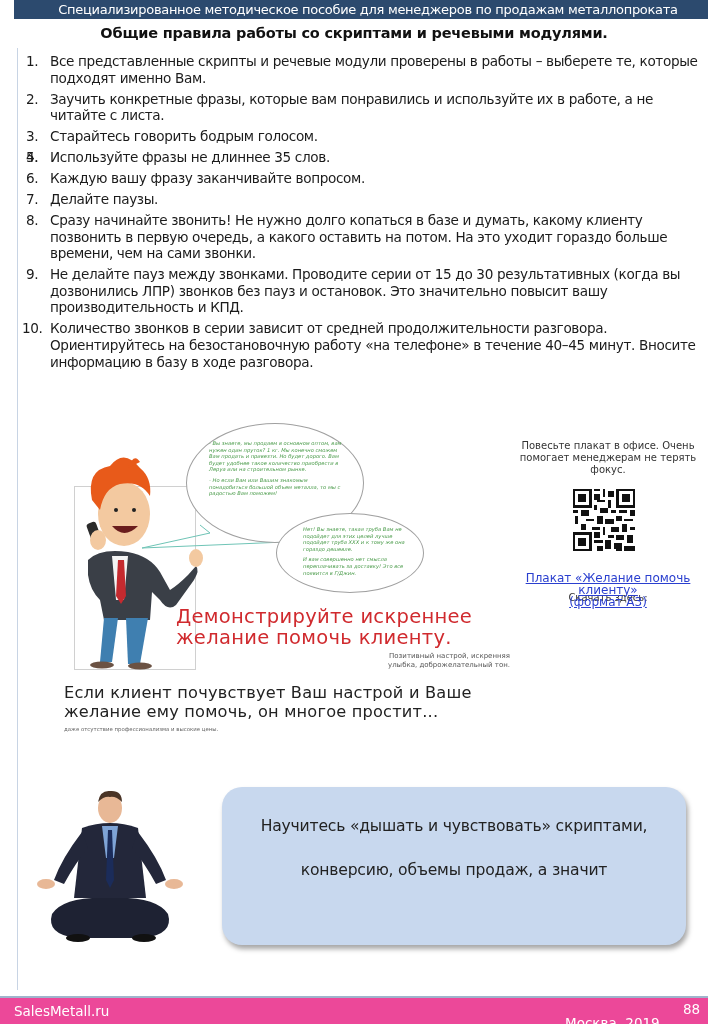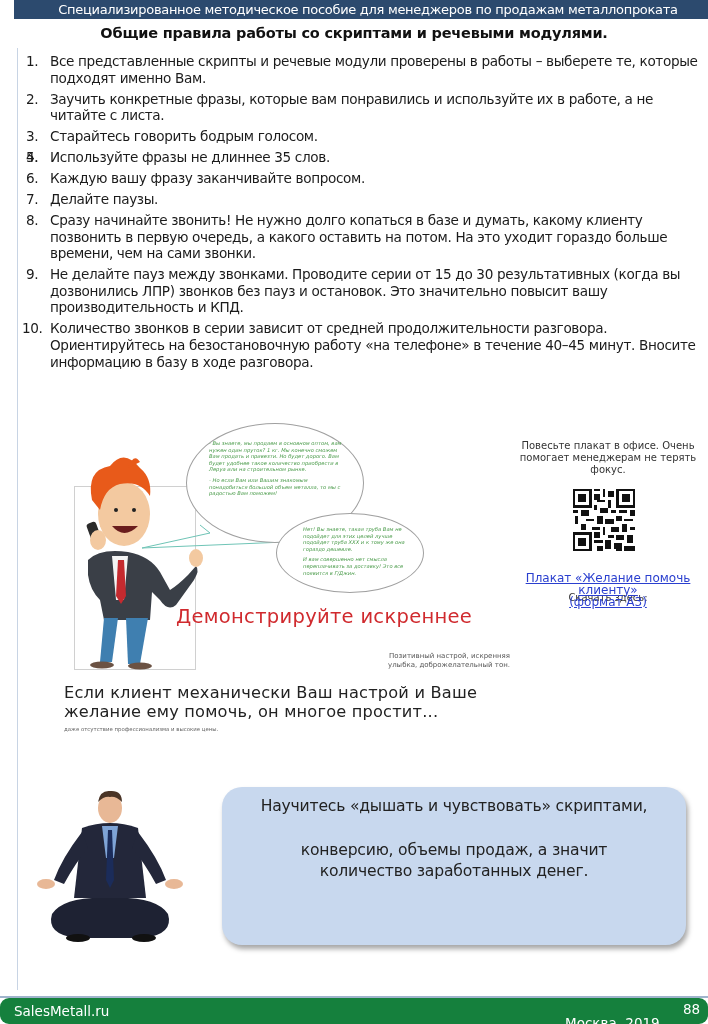--- a/index.html
+++ b/index.html
@@ -77,28 +77,28 @@
 
   
   .meditator { position: absolute; left: 24px; top: 788px; width: 172px; height: 160px; }
 
   
   .callout {
     position: absolute; left: 222px; top: 787px; width: 464px; height: 158px;
     background: #c8d8ee; border-radius: 20px;
     box-shadow: 2px 4px 5px rgba(0,0,0,0.35);
     text-align: center; color: #222; font-size: 15.6px; line-height: 21.5px;
-    padding-top: 9px; letter-spacing: -0.2px;
+    padding-top: 29px; letter-spacing: -0.2px;
   }
   .callout .gap { height: 22px; }
 
   .footer-rule { position: absolute; left: 0; top: 996px; width: 708px; height: 2px; background: #9fb4cc; }
   .footer-bar {
-    position: absolute; left: 0; top: 998px; width: 708px; height: 26px; background: #15803d;
-    color: #fff; font-size: 13.5px; line-height: 26px; border-radius: 9px;
+    position: absolute; left: 0; top: 998px; width: 708px; height: 26px; background: #ec4899;
+    color: #fff; font-size: 13.5px; line-height: 26px;
   }
   .footer-site { position: absolute; left: 14px; top: 0; }
   .footer-city { position: absolute; left: 565px; top: 12px; }
   .footer-page { position: absolute; left: 683px; top: -2px; }
 </style>
 </head>
 <body>
 
 <div class="header-bar">
   <span>Специализированное методическое  пособие для менеджеров по продажам металлопроката</span>
@@ -159,27 +159,28 @@
   <p>- Вы знаете, мы продаем в основном оптом, вам нужен один пруток? 1 кг. Мы конечно сможем Вам продать и привезти. Но будет дорого. Вам будет удобнее такое количество приобрести в Леруа или на строительном рынке.</p>
   <p>- Но если Вам или Вашим знакомым понадобиться большой объем металла, то мы с радостью Вам поможем!</p>
 </div>
 <div class="bubble bubble-2">
   <p>Нет! Вы знаете, такая труба Вам не подойдет для этих целей лучше подойдет труба ХХХ и к тому же она гораздо дешевле.</p>
   <p>И вам совершенно нет смысла переплачивать за доставку! Это все появится в Г/Джин.</p>
 </div>
 
 <div class="demo-headline">
   <div>Демонстрируйте искреннее</div>
+  <div>желание помочь клиенту.</div>
 </div>
 <div class="demo-sub">
   <div>Позитивный настрой, искренняя</div>
   <div>улыбка, доброжелательный тон.</div>
 </div>
 <div class="forgive-headline">
-  <div>Если клиент механически Ваш настрой и Ваше</div>
+  <div>Если клиент почувствует Ваш настрой и Ваше</div>
   <div>желание ему помочь, он многое простит...</div>
 </div>
 <div class="forgive-sub">даже отсутствие профессионализма и высокие цены.</div>
 
 <div class="poster-text">Повесьте плакат в офисе. Очень помогает менеджерам не терять фокус.</div>
 
 <svg class="qr" viewBox="0 0 25 25" shape-rendering="crispEdges">
   <rect width="25" height="25" fill="#fff"></rect>
 
   <rect x="1" y="1" width="7" height="7" fill="#111"></rect>
@@ -256,21 +257,20 @@
   <path d="M74,14 Q76,2 86,3 Q98,2 98,14 Q92,8 86,9 Q80,8 74,14 Z" fill="#4a3426"></path>
 
   <ellipse cx="54" cy="150" rx="12" ry="4" fill="#111"></ellipse>
   <ellipse cx="120" cy="150" rx="12" ry="4" fill="#111"></ellipse>
 </svg>
 
 <div class="callout">
   <div>Научитесь «дышать и чувствовать» скриптами,</div>
   <div class="gap"></div>
   <div>конверсию, объемы продаж, а значит</div>
-  <div>количество заработанных денег.</div>
 </div>
 
 <div class="footer-rule"></div>
 <div class="footer-bar">
   <span class="footer-site">SalesMetall.ru</span>
   <span class="footer-city">Москва, 2019</span>
   <span class="footer-page">88</span>
 </div>
 
 </body></html>

